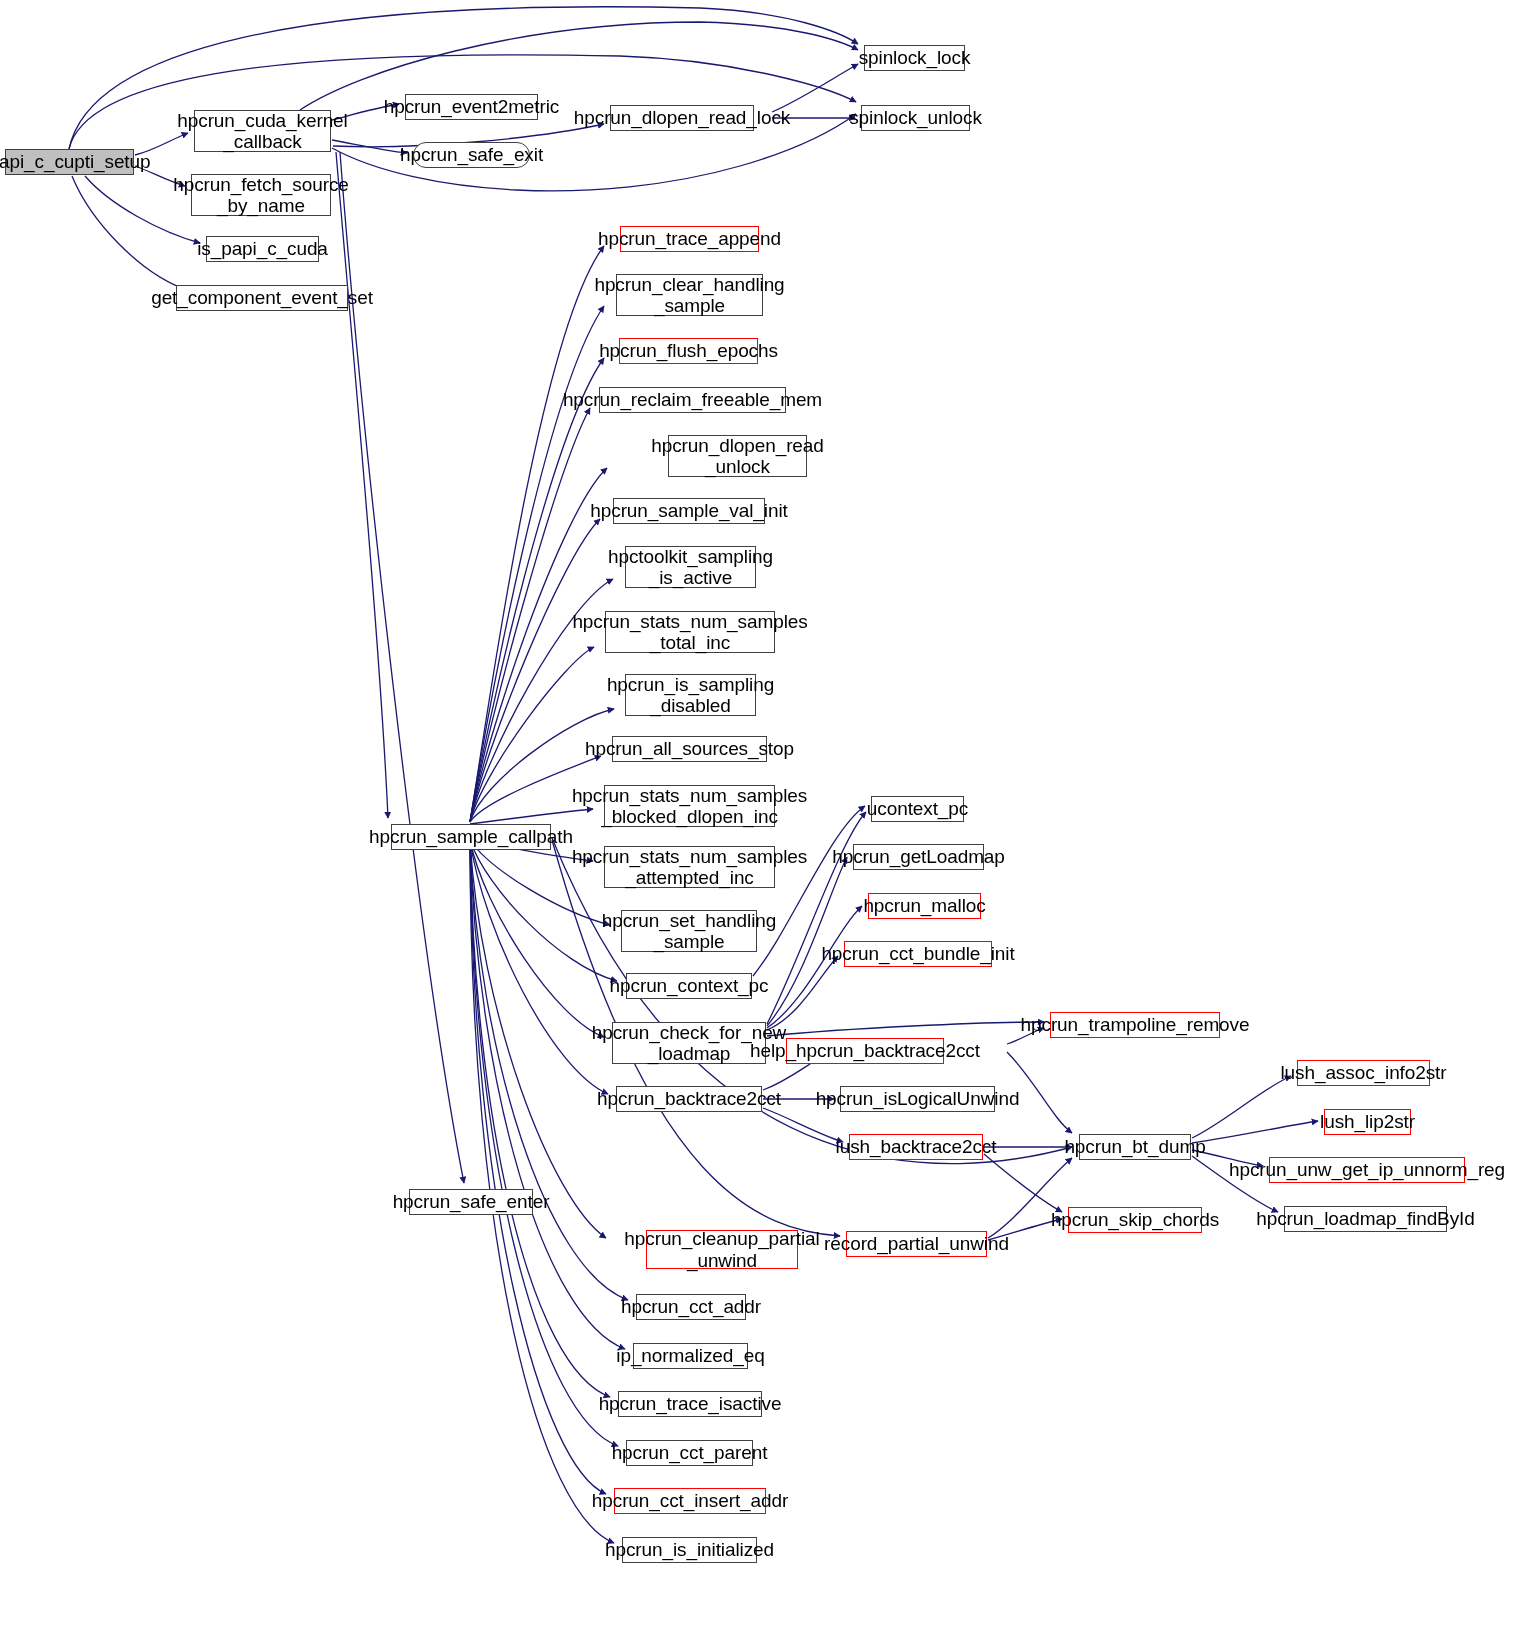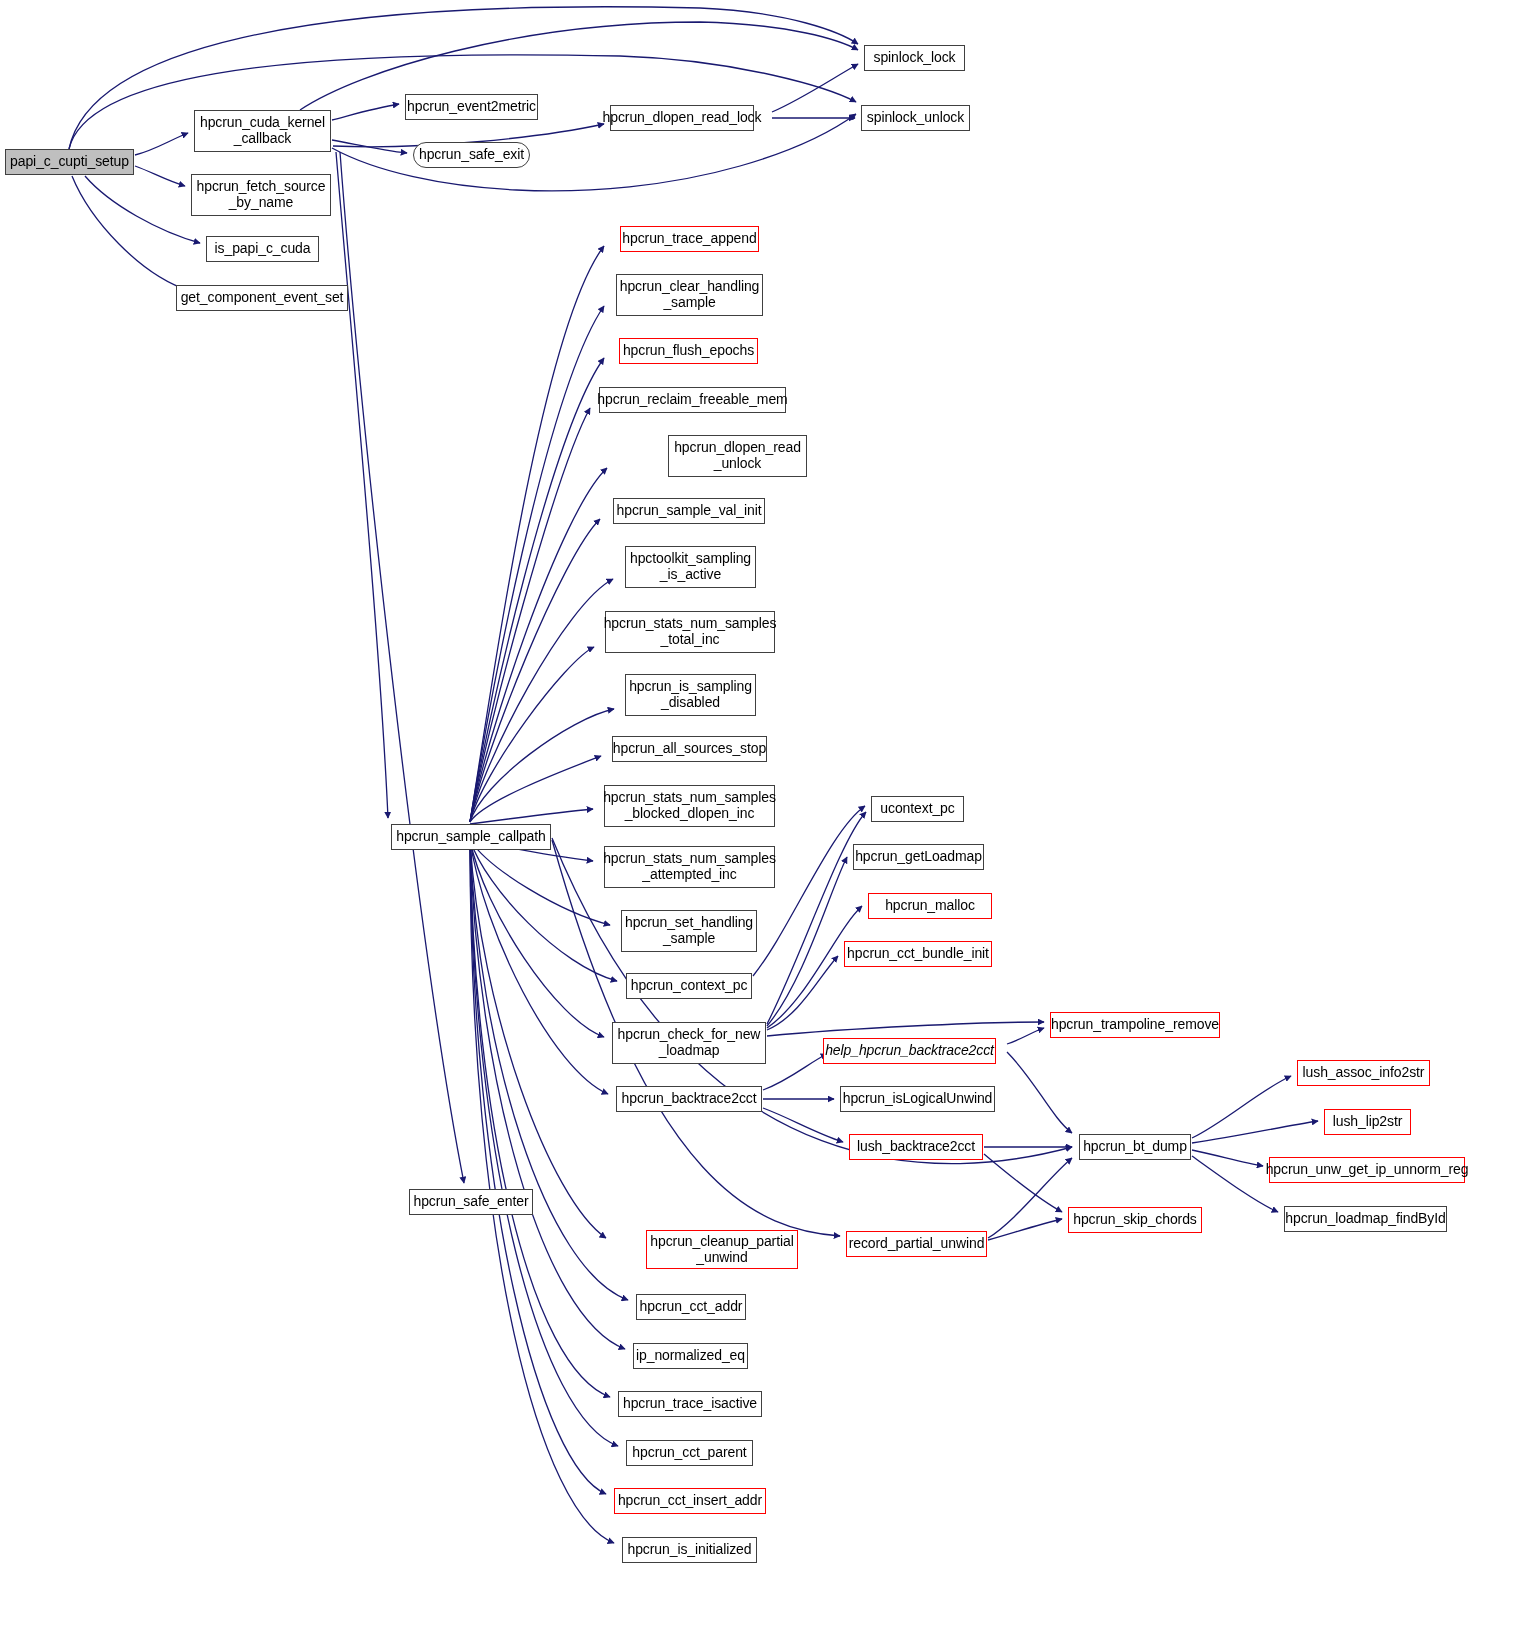--- a/index.html
+++ b/index.html
@@ -25,21 +25,21 @@
   .node {
     position: absolute;
     box-sizing: border-box;
     display: flex;
     align-items: center;
     justify-content: center;
     text-align: center;
     background: #ffffff;
     border: 1px solid #404040;
     color: #000000;
-    font-size: 14px;
+    font-size: 19px;
     line-height: 1.12;
     letter-spacing: -0.1px;
     white-space: pre-line;
     padding: 8px 4px;
     z-index: 5;
   }
   .node.red {
     border-color: #ff0000;
   }
   .node.root {
@@ -159,23 +159,23 @@
     <div class="node red" style="left: 646px; top: 1230px; width: 152px; height: 39px; text-align: center;">hpcrun_cleanup_partial
 _unwind</div>
     <div class="node" style="left: 636px; top: 1294px; width: 110px; height: 26px;">hpcrun_cct_addr</div>
     <div class="node" style="left: 633px; top: 1343px; width: 115px; height: 26px;">ip_normalized_eq</div>
     <div class="node" style="left: 618px; top: 1391px; width: 144px; height: 26px;">hpcrun_trace_isactive</div>
     <div class="node" style="left: 626px; top: 1440px; width: 127px; height: 26px;">hpcrun_cct_parent</div>
     <div class="node red" style="left: 614px; top: 1488px; width: 152px; height: 26px;">hpcrun_cct_insert_addr</div>
     <div class="node" style="left: 622px; top: 1537px; width: 135px; height: 26px;">hpcrun_is_initialized</div>
     <div class="node" style="left: 871px; top: 796px; width: 93px; height: 26px;">ucontext_pc</div>
     <div class="node" style="left: 853px; top: 844px; width: 131px; height: 26px;">hpcrun_getLoadmap</div>
-    <div class="node red" style="left: 868px; top: 893px; width: 124px; height: 26px; text-align: right;">hpcrun_malloc</div>
+    <div class="node red" style="left: 868px; top: 893px; width: 113px; height: 26px; text-align: right;">hpcrun_malloc</div>
     <div class="node red" style="left: 844px; top: 941px; width: 148px; height: 26px;">hpcrun_cct_bundle_init</div>
-    <div class="node red" style="left: 823px; top: 1038px; width: 173px; height: 26px; font-style: italic;">help_hpcrun_backtrace2cct</div>
+    <div class="node red" style="left: 786px; top: 1038px; width: 158px; height: 26px;">help_hpcrun_backtrace2cct</div>
     <div class="node" style="left: 840px; top: 1086px; width: 155px; height: 26px;">hpcrun_isLogicalUnwind</div>
     <div class="node red" style="left: 849px; top: 1134px; width: 134px; height: 26px;">lush_backtrace2cct</div>
     <div class="node red" style="left: 846px; top: 1231px; width: 141px; height: 26px;">record_partial_unwind</div>
     <div class="node red" style="left: 1050px; top: 1012px; width: 170px; height: 26px;">hpcrun_trampoline_remove</div>
     <div class="node" style="left: 1079px; top: 1134px; width: 112px; height: 26px;">hpcrun_bt_dump</div>
     <div class="node red" style="left: 1068px; top: 1207px; width: 134px; height: 26px;">hpcrun_skip_chords</div>
     <div class="node red" style="left: 1297px; top: 1060px; width: 133px; height: 26px;">lush_assoc_info2str</div>
     <div class="node red" style="left: 1324px; top: 1109px; width: 87px; height: 26px;">lush_lip2str</div>
     <div class="node red" style="left: 1269px; top: 1157px; width: 196px; height: 26px;">hpcrun_unw_get_ip_unnorm_reg</div>
     <div class="node" style="left: 1284px; top: 1206px; width: 163px; height: 26px;">hpcrun_loadmap_findById</div>

